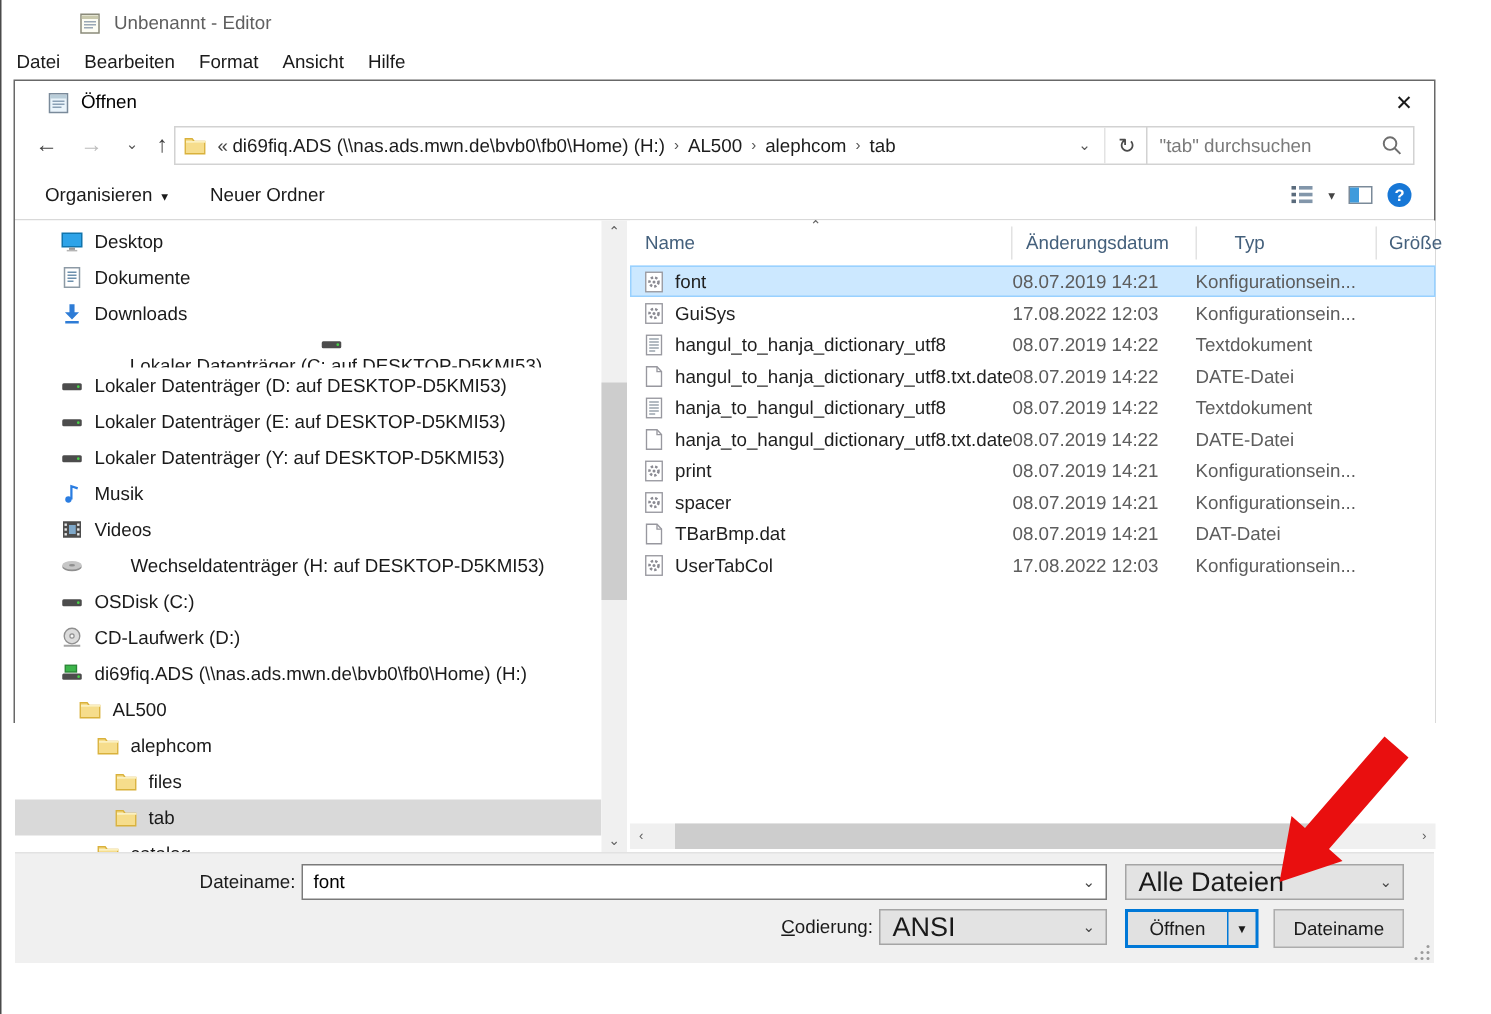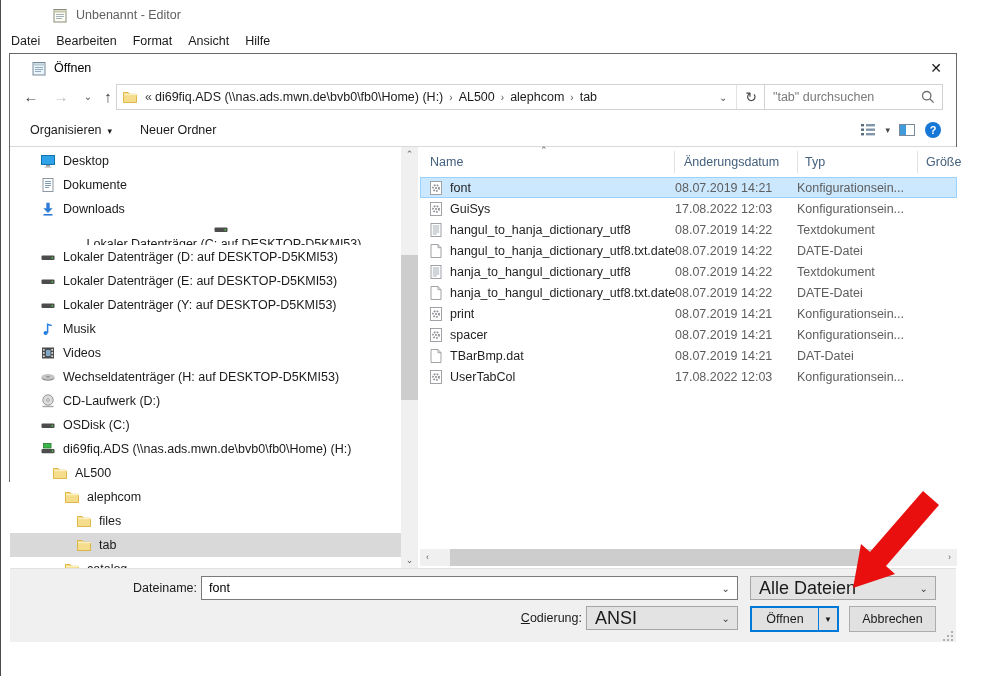--- a/index.html
+++ b/index.html
@@ -250,42 +250,42 @@
                 <rect x="3" y="4" width="1.6" height="1.6" fill="#e8e8e8"></rect>
                 <rect x="3" y="7.2" width="1.6" height="1.6" fill="#e8e8e8"></rect>
                 <rect x="3" y="10.4" width="1.6" height="1.6" fill="#e8e8e8"></rect>
                 <rect x="11.4" y="4" width="1.6" height="1.6" fill="#e8e8e8"></rect>
                 <rect x="11.4" y="7.2" width="1.6" height="1.6" fill="#e8e8e8"></rect>
                 <rect x="11.4" y="10.4" width="1.6" height="1.6" fill="#e8e8e8"></rect>
                 <rect x="6" y="5" width="4.5" height="6" fill="#7fa8c9"></rect>
               </svg></span>
             <span class="tlabel">Videos</span>
           </div>
-          <div class="tree-item" style="padding-left: 30px;">
+          <div class="tree-item" style="padding-left: 30px; gap: 24px;">
             <span class="ticon"><svg viewBox="0 0 16 16" width="16" height="16">
                 <ellipse cx="8" cy="9" rx="6.5" ry="2.8" fill="#8f8f8f"></ellipse>
                 <ellipse cx="8" cy="7.8" rx="6.5" ry="2.8" fill="#c6c6c6"></ellipse>
                 <ellipse cx="8" cy="7.8" rx="2" ry="0.8" fill="#8f8f8f"></ellipse>
               </svg></span>
             <span class="tlabel">Wechseldatenträger (H: auf DESKTOP-D5KMI53)</span>
           </div>
           <div class="tree-item" style="padding-left: 30px;">
             <span class="ticon"><svg viewBox="0 0 16 16" width="16" height="16">
+                <rect x="1.5" y="6.5" width="13" height="4.6" rx="1" fill="#4c4c4c"></rect>
+                <circle cx="12.2" cy="8.8" r="0.9" fill="#49d149"></circle>
+              </svg></span>
+            <span class="tlabel">OSDisk (C:)</span>
+          </div>
+          <div class="tree-item" style="padding-left: 30px;">
+            <span class="ticon"><svg viewBox="0 0 16 16" width="16" height="16">
                 <circle cx="8" cy="7" r="5.2" fill="#dcdcdc" stroke="#8f8f8f" stroke-width="0.9"></circle>
                 <circle cx="8" cy="7" r="1.4" fill="#f7f7f7" stroke="#8f8f8f" stroke-width="0.8"></circle>
                 <path d="M2.5 13.5h11" stroke="#a5a5a5" stroke-width="1.4"></path>
               </svg></span>
             <span class="tlabel">CD-Laufwerk (D:)</span>
-          </div>
-          <div class="tree-item" style="padding-left: 30px;">
-            <span class="ticon"><svg viewBox="0 0 16 16" width="16" height="16">
-                <rect x="1.5" y="6.5" width="13" height="4.6" rx="1" fill="#4c4c4c"></rect>
-                <circle cx="12.2" cy="8.8" r="0.9" fill="#49d149"></circle>
-              </svg></span>
-            <span class="tlabel">OSDisk (C:)</span>
           </div>
           <div class="tree-item" style="padding-left: 30px;">
             <span class="ticon"><svg viewBox="0 0 16 16" width="16" height="16">
                 <rect x="1.5" y="8" width="13" height="4.2" rx="1" fill="#4c4c4c"></rect>
                 <rect x="3.5" y="2.5" width="7.5" height="4.5" fill="#3cb54a"></rect>
                 <rect x="3.5" y="2.5" width="7.5" height="4.5" fill="none" stroke="#2a8436" stroke-width="0.9"></rect>
                 <circle cx="12.4" cy="10.1" r="0.9" fill="#49d149"></circle>
               </svg></span>
             <span class="tlabel">di69fiq.ADS (\\nas.ads.mwn.de\bvb0\fb0\Home) (H:)</span>
           </div>
@@ -328,21 +328,21 @@
       <div class="vscroll">
         <span class="sb-btn" style="top:0">⌃</span>
         <div class="vthumb"></div>
         <span class="sb-btn" style="bottom:0">⌄</span>
       </div>
       <div class="filepane">
         <div class="fhead" id="fhead">
           <span class="sortmark">⌃</span>
         <span class="hcell" style="left: 10px;">Name</span>
             <span class="hcell" style="left: 264px;">Änderungsdatum</span>
-            <span class="hcell" style="left: 385px;">Typ</span>
+            <span class="hcell" style="left: 403px;">Typ</span>
             <span class="hcell" style="left: 506px;">Größe</span>
             <span class="hsep" style="left: 254px;"></span>
             <span class="hsep" style="left: 377px;"></span>
             <span class="hsep" style="left: 497px;"></span>
           </div>
         <div class="frows" id="frows">
             <div class="frow sel">
               <span class="ficon"><svg viewBox="0 0 16 16" width="16" height="16">
                   <rect x="2.5" y="1.5" width="11" height="13" fill="#fff" stroke="#98989f" stroke-width="0.9"></rect>
                   <circle cx="8" cy="8" r="3" fill="none" stroke="#8a8a92" stroke-width="1.7" stroke-dasharray="1.6 1.3"></circle>
@@ -458,21 +458,21 @@
       </div>
       <span class="flabel accel" style="left:440px;top:42px;width:132px;">Codierung:</span>
       <div class="combo" style="left:576px;top:37px;width:152px;">
         <span class="val">ANSI</span>
         <span class="dd-arrow">⌄</span>
       </div>
       <div class="splitbtn">
         <span class="main accel">Öffnen</span>
         <span class="drop">▼</span>
       </div>
-      <div class="btn" style="left:839px;top:37px;width:87px;">Abbrechen</div>
+      <div class="btn" style="left:839px;top:37px;width:87px;">Dateiname</div>
       <span class="grip">
         <svg viewBox="0 0 12 12" width="12" height="12">
             <g fill="#9a9a9a">
               <circle cx="10" cy="2" r="1"></circle>
               <circle cx="10" cy="6" r="1"></circle>
               <circle cx="10" cy="10" r="1"></circle>
               <circle cx="6" cy="6" r="1"></circle>
               <circle cx="6" cy="10" r="1"></circle>
               <circle cx="2" cy="10" r="1"></circle>
             </g>

